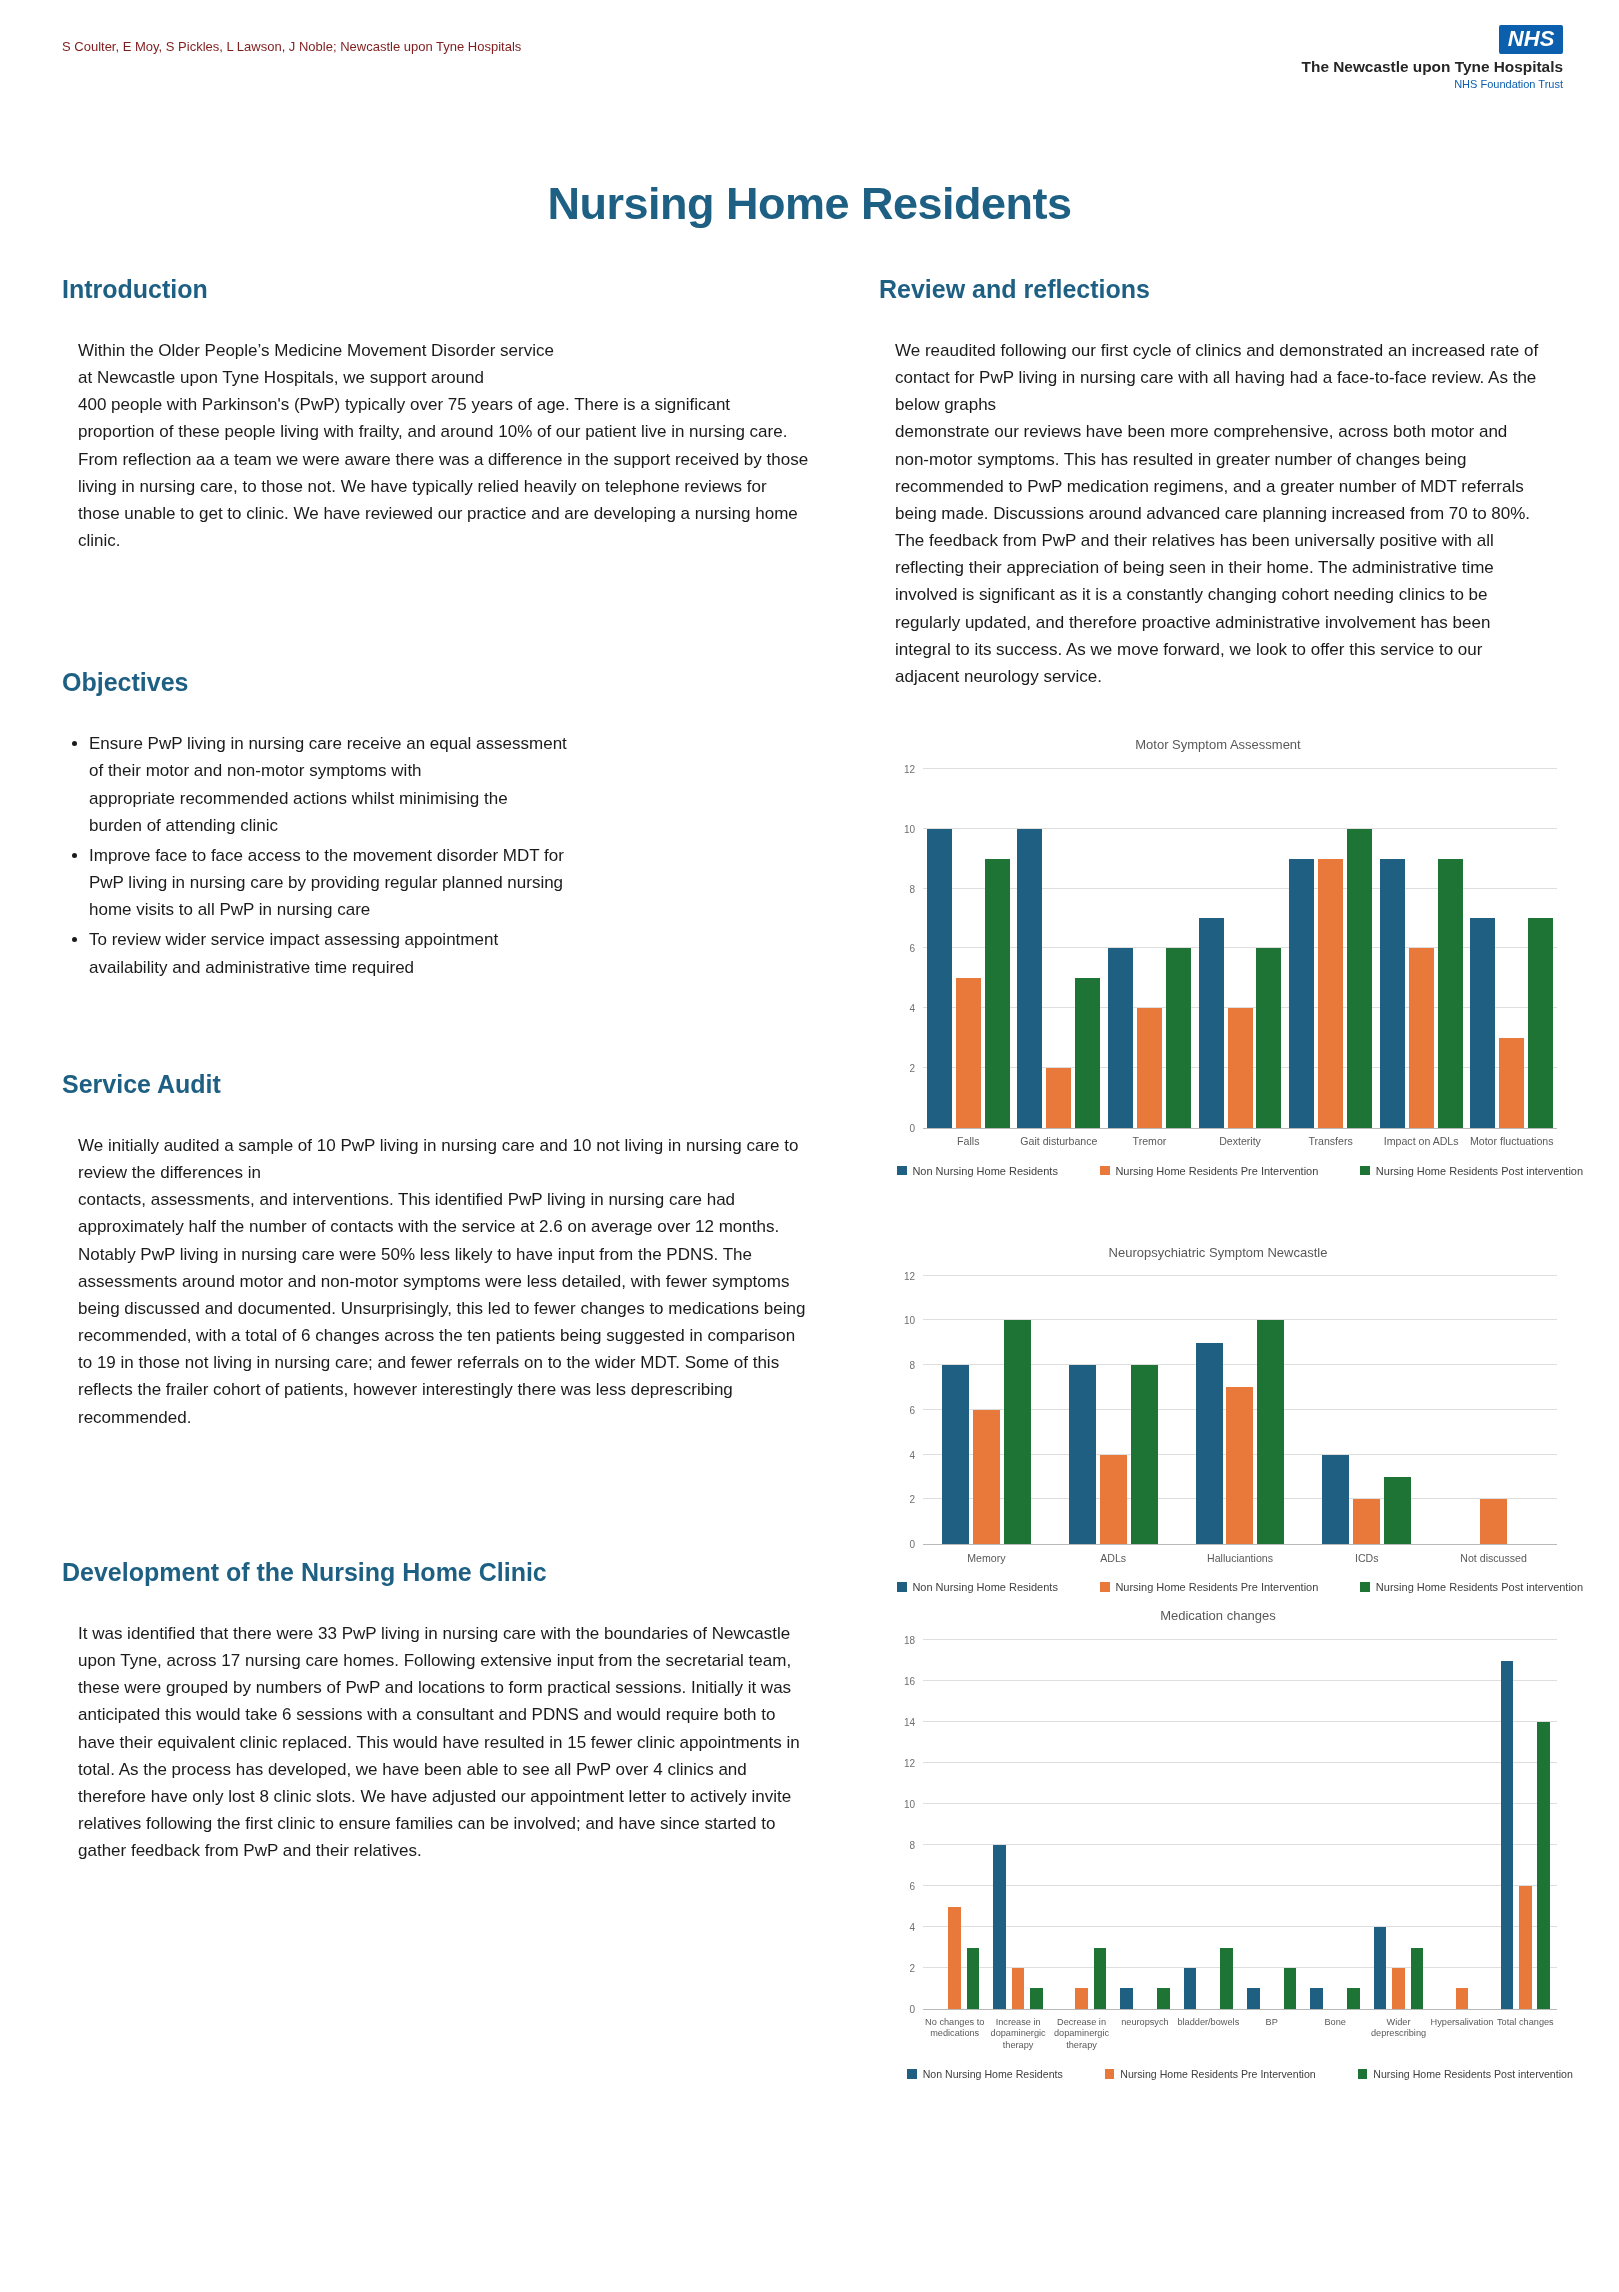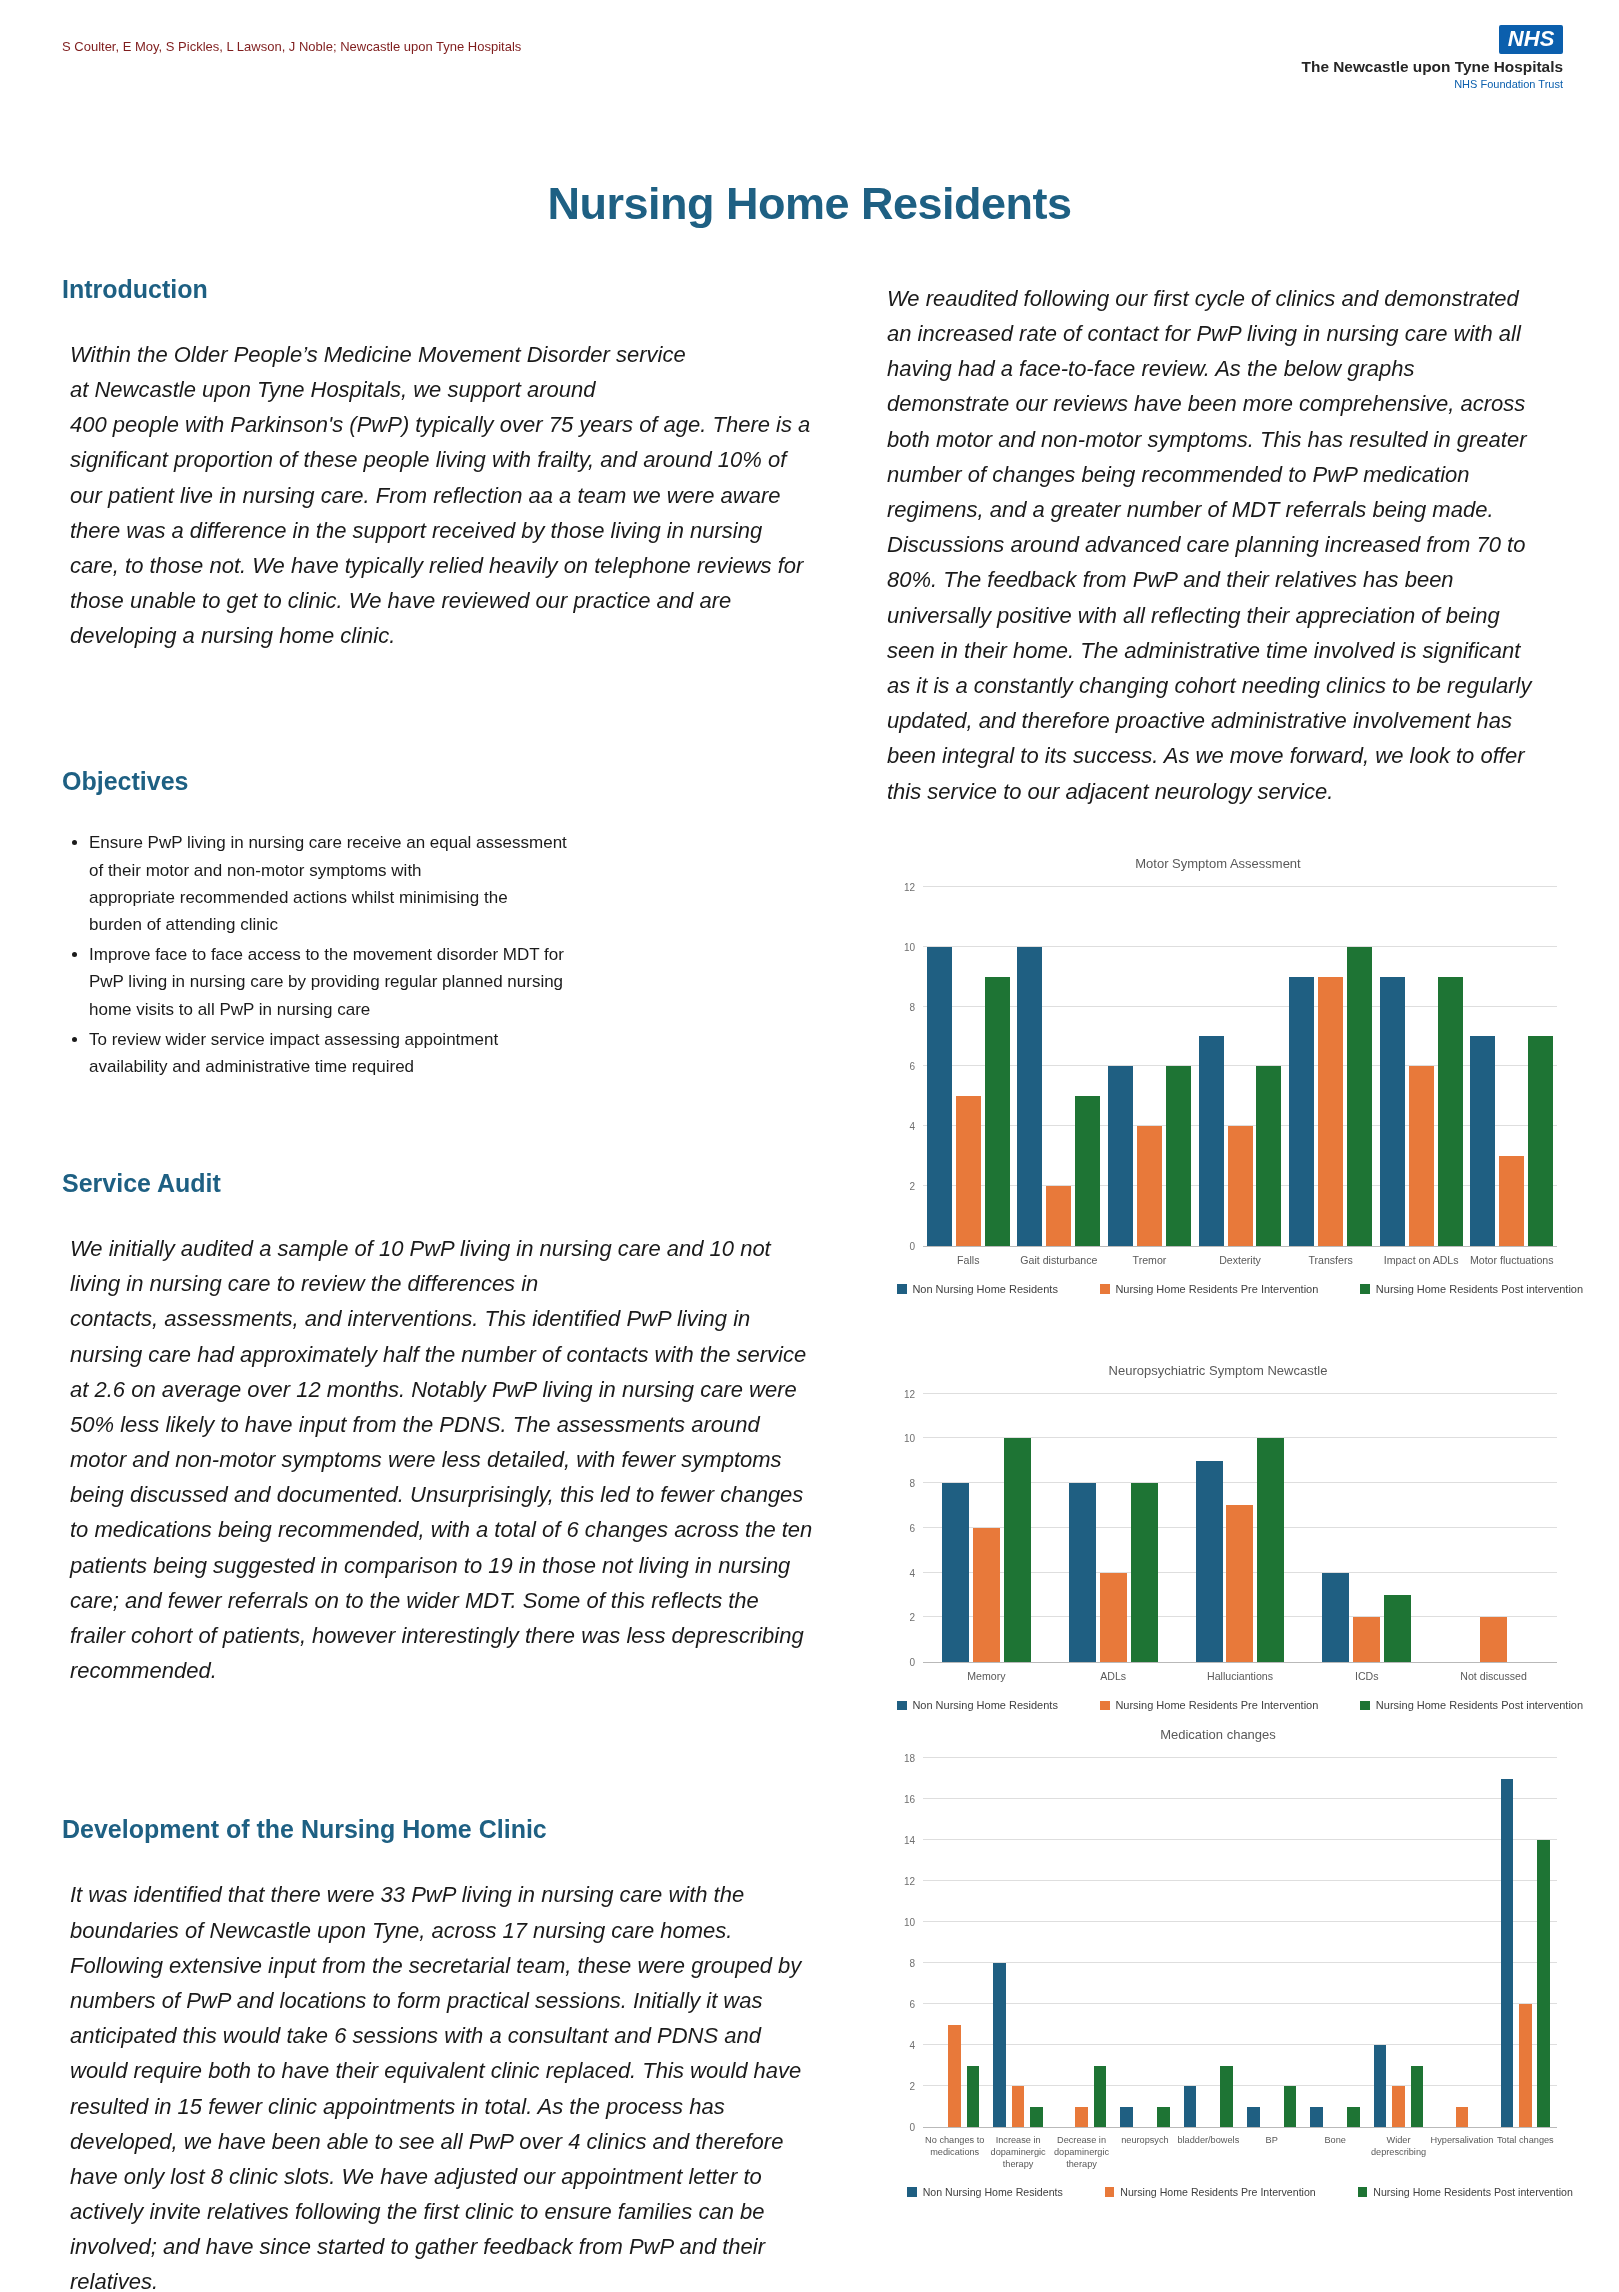--- a/index.html
+++ b/index.html
@@ -29,21 +29,21 @@
     margin:23px 39px 0;text-align:center;color:var(--heading);
     font-size:45px;line-height:1.34;font-weight:bold;letter-spacing:-0.5px;
   }
 
   
   .columns{display:flex;padding:0 62px;margin-top:39px;gap:54px;}
   .col-left{flex:0 0 763px;}
   .col-right{flex:1;min-width:0;}
 
   h2.section-heading{color:var(--heading);font-size:25px;font-weight:bold;margin:0 0 33px 0;}
-  .section p{margin:8px;font-size:22px;line-height:1.6;white-space:pre-line;font-style:italic;}
+  .section p{margin:16px;font-size:17px;line-height:1.6;white-space:pre-line;}
   .section ul{margin:0;padding-left:27px;}
   .section li{font-size:17px;line-height:1.6;white-space:pre-line;margin-bottom:2.9px;}
 
   .sec-intro{margin-top:1.9px;}
   .sec-objectives{margin-top:114px;}
   .sec-audit{margin-top:89px;}
   .sec-development{margin-top:127px;}
   .sec-review{margin-top:1.9px;}
 
   
@@ -110,20 +110,21 @@
       </div>
 
       <div class="section sec-development">
         <h2 class="section-heading">Development of the Nursing Home Clinic</h2>
         <p>It was identified that there were 33 PwP living in nursing care with the boundaries of Newcastle upon Tyne, across 17 nursing care homes. Following extensive input from the secretarial team, these were grouped by numbers of PwP and locations to form practical sessions. Initially it was anticipated this would take 6 sessions with a consultant and PDNS and would require both to have their equivalent clinic replaced. This would have resulted in 15 fewer clinic appointments in total. As the process has developed, we have been able to see all PwP over 4 clinics and therefore have only lost 8 clinic slots. We have adjusted our appointment letter to actively invite relatives following the first clinic to ensure families can be involved; and have since started to gather feedback from PwP and their relatives.</p>
       </div>
     </div>
 
     <div class="col-right">
       <div class="section sec-review">
+        <h2 class="section-heading">Review and reflections</h2>
         <p>We reaudited following our first cycle of clinics and demonstrated an increased rate of contact for PwP living in nursing care with all having had a face-to-face review. As the below graphs
 demonstrate our reviews have been more comprehensive, across both motor and non-motor symptoms. This has resulted in greater number of changes being recommended to PwP medication regimens, and a greater number of MDT referrals being made. Discussions around advanced care planning increased from 70 to 80%. The feedback from PwP and their relatives has been universally positive with all reflecting their appreciation of being seen in their home. The administrative time involved is significant as it is a constantly changing cohort needing clinics to be regularly updated, and therefore proactive administrative involvement has been integral to its success. As we move forward, we look to offer this service to our adjacent neurology service.</p>
       </div>
 
       <div class="charts">
           <div class="chart" style="margin-top: 0px;">
             <div class="chart-title">Motor Symptom Assessment</div>
             <div class="chart-body" style="height: 359px;">
               <div class="ytick" style="bottom: 0px;">0</div>
               <div class="gridline" style="bottom: 60px;"></div>

